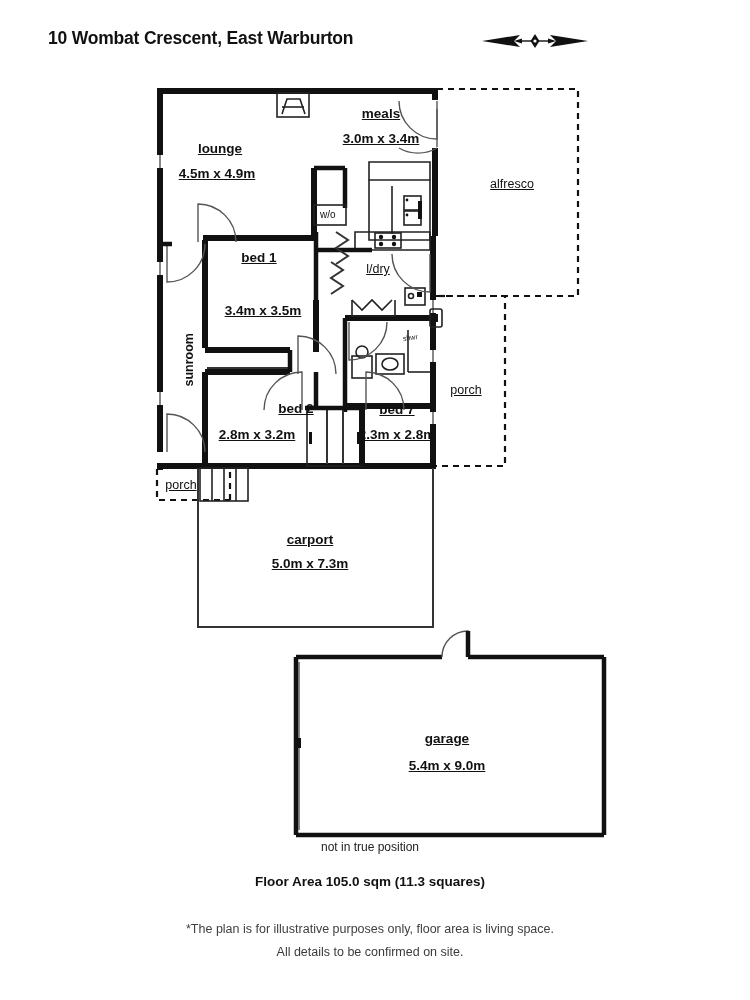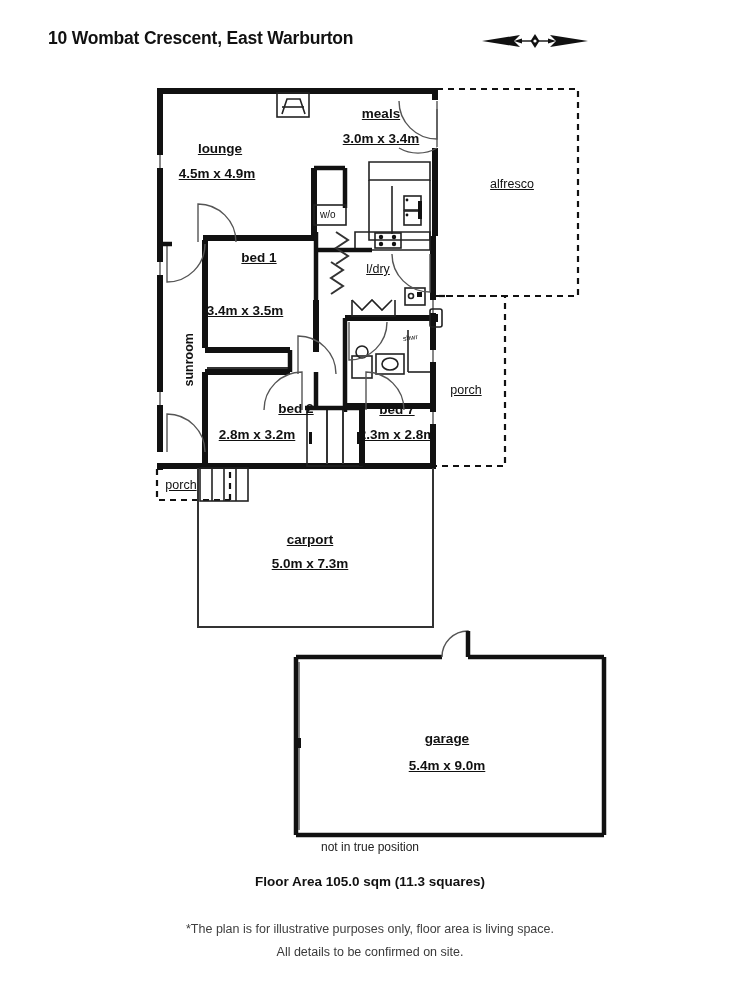--- a/index.html
+++ b/index.html
@@ -354,21 +354,21 @@
     </g>
   </svg>
 
   <div class="lbl room centered" style="left:217px; top:141px;padding-left:6px;">lounge</div>
   <div class="lbl dim centered" style="left:217px; top:166px;">4.5m x 4.9m</div>
 
   <div class="lbl room centered" style="left:381px; top:106px;">meals</div>
   <div class="lbl dim centered" style="left:381px; top:131px;">3.0m x 3.4m</div>
 
   <div class="lbl room centered" style="left:259px; top:250px;">bed 1</div>
-  <div class="lbl dim centered" style="left:245px; top:303px;">3.4m x 3.5m</div>
+  <div class="lbl dim centered" style="left:263px; top:303px;">3.4m x 3.5m</div>
 
   <div class="lbl room centered" style="left:257px; top:401px;margin-left:39px;">bed 2</div>
   <div class="lbl dim centered" style="left:257px; top:427px;">2.8m x 3.2m</div>
 
   <div class="lbl room centered" style="left:397px; top:402px;">bed 7</div>
   <div class="lbl dim centered" style="left:397px; top:427px;">2.3m x 2.8m</div>
 
   <div class="lbl room centered" style="left:310px; top:532px;">carport</div>
   <div class="lbl dim centered" style="left:310px; top:556px;">5.0m x 7.3m</div>
 

